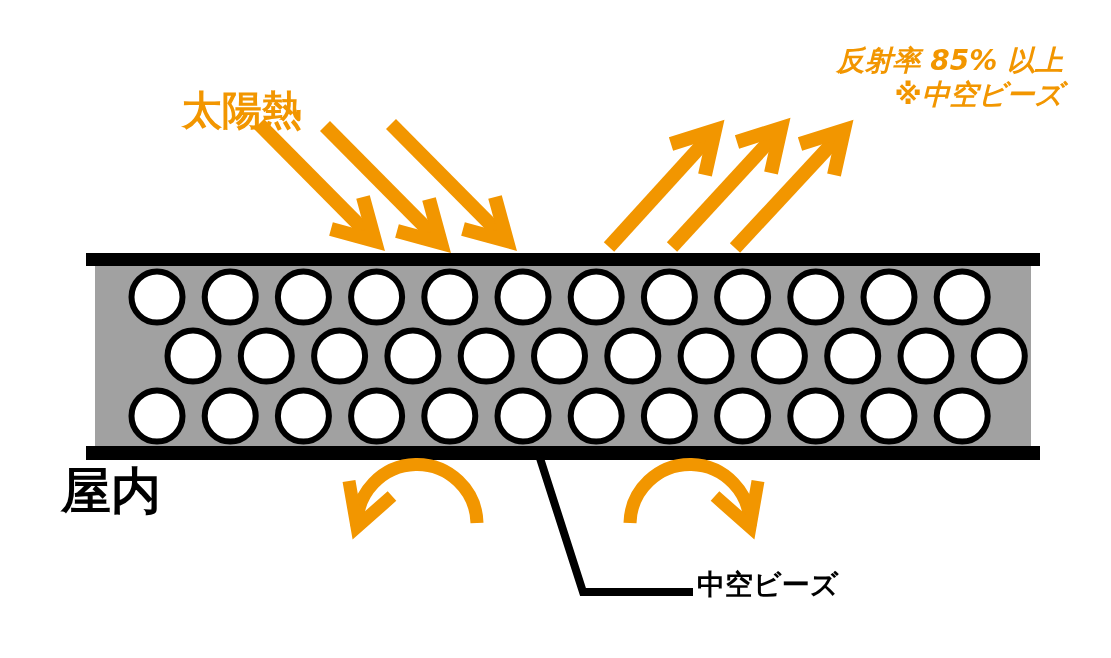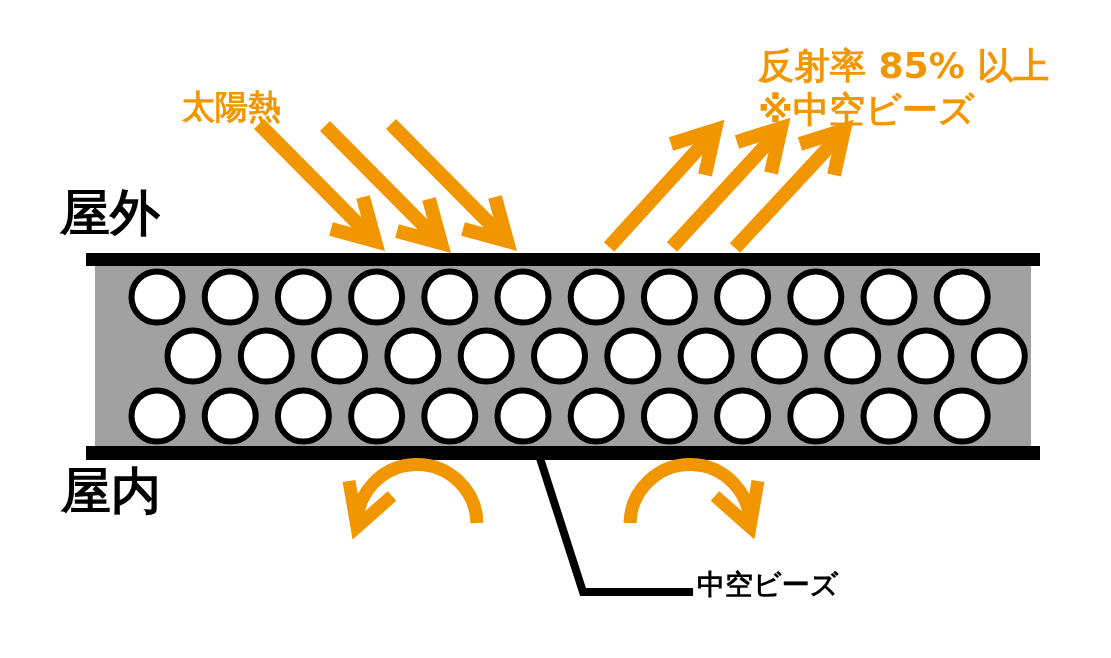--- a/index.html
+++ b/index.html
@@ -5,22 +5,22 @@
   html,body{margin:0;padding:0;background:#fff;}
   .canvas{
     position:relative;width:1111px;height:658px;background:#ffffff;
     overflow:hidden;font-family:"DejaVu Sans","Liberation Sans",sans-serif;
   }
   .diagram-svg{position:absolute;left:0;top:0;}
   .label{position:absolute;font-weight:bold;line-height:1;white-space:nowrap;}
   .label-black{color:var(--line-black,#000000);}
   .label-orange{color:var(--orange,#F29600);}
   .site-label{font-size:50px;}
-  .solar-label{font-size:33px;}
-  .reflect-label{font-size:36px;line-height:1.22;text-align:left;width:305px;}
+  .solar-label{font-size:40px;}
+  .reflect-label{font-size:28px;line-height:1.22;text-align:right;width:305px;font-style:italic;}
   .beads-label{font-size:28px;}
 </style>
 </head>
 <body>
 
 <div class="canvas">
 
   <svg class="diagram-svg" width="1111" height="658" viewBox="0 0 1111 658">
 
     <rect x="95" y="265" width="936" height="181" fill="#A1A1A1"></rect>
@@ -104,21 +104,20 @@
         <path d="M 477,523 A 60,60 0 0 0 357,526"></path>
         <polyline points="392,496 357,527 349,481"></polyline>
       </g>
       <g>
         <path d="M 630,523 A 60,60 0 0 1 750,526"></path>
         <polyline points="715,496 750,527 758,481"></polyline>
       </g>
     </g>
   </svg>
 
-  <div class="label label-black site-label" style="left:60px;top:188px;">屋外</div>
 
   <div class="label label-black site-label" style="left:61px;top:466px;">屋内</div>
 
   <div class="label label-orange solar-label" style="left:182px;top:90px;">太陽熱</div>
 
   <div class="label label-orange reflect-label" style="left:758px;top:44px;">
     <div>反射率 85% 以上</div>
     <div>※中空ビーズ</div>
   </div>
 

